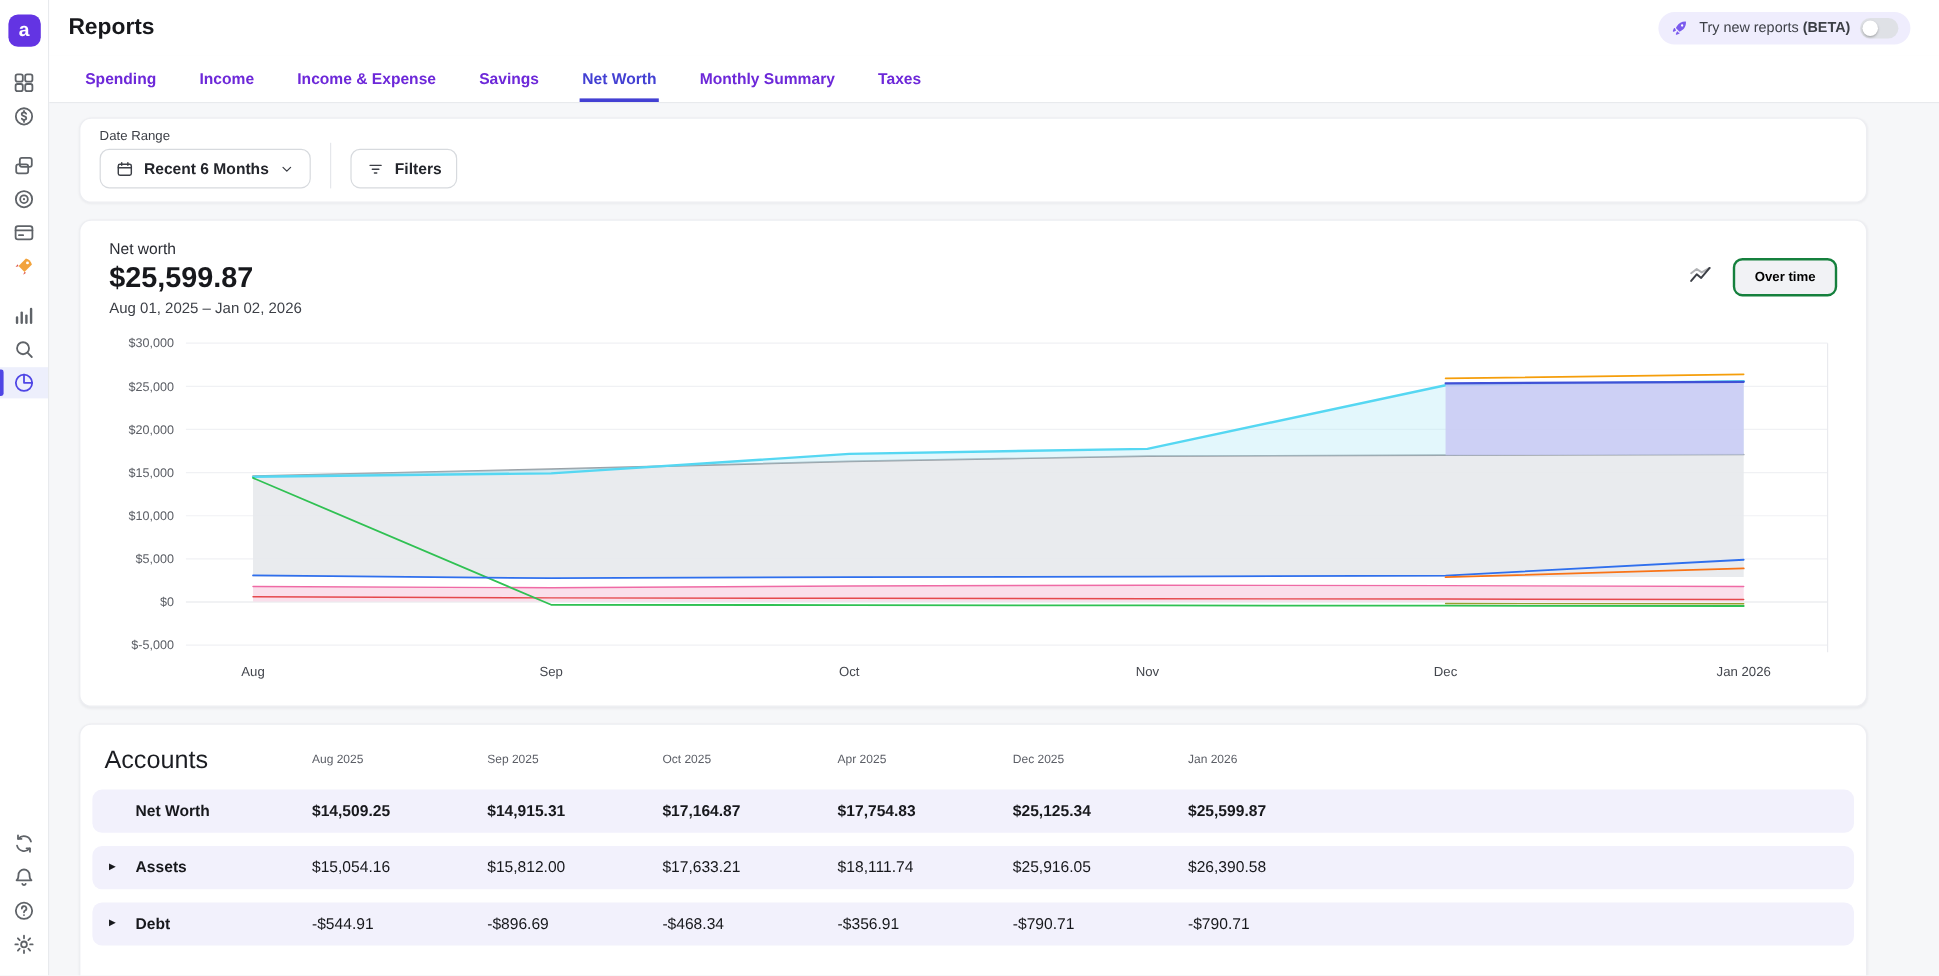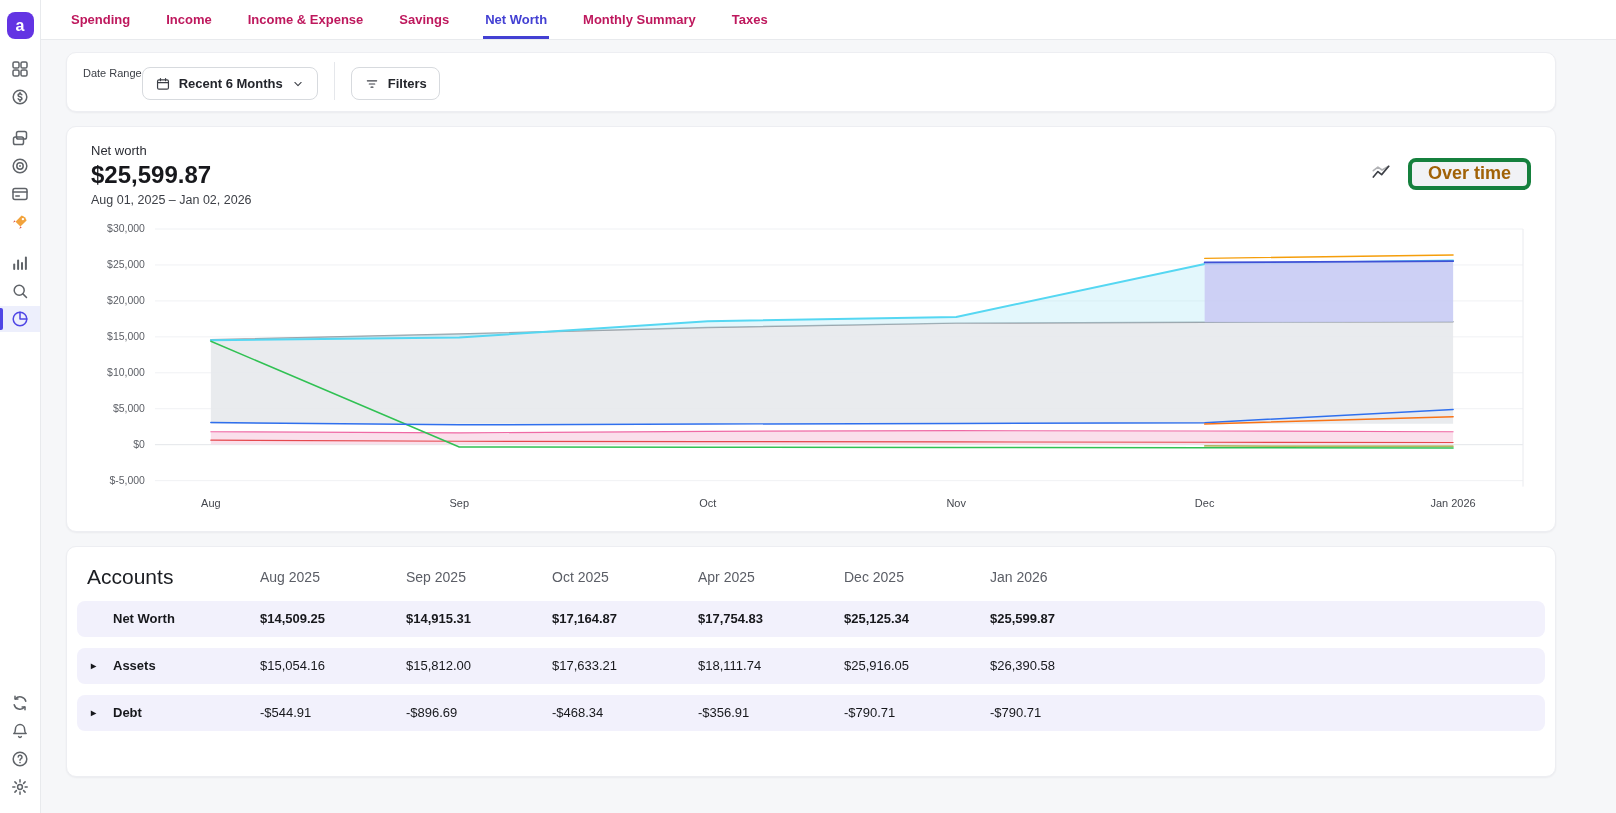--- a/index.html
+++ b/index.html
@@ -58,34 +58,34 @@
     position:absolute; left:2px; top:2px; width:13px; height:13px;
     background:#fff; border-radius:50%; box-shadow:0 1px 2px rgba(0,0,0,.28);
   }
 
   
   .tabs {
     background:#fff; border-bottom:1px solid #e8eaed; display:flex; gap:32px;
     padding:0 24px 0 28px; flex-shrink:0;
   }
   .tab {
-    padding:12px 2px 9px 2px; font-size:13px; font-weight:600; color:#be185d;
+    padding:12px 2px 9px 2px; font-size:13px; font-weight:600; color:#6d28d9;
     border-bottom:3px solid transparent; cursor:pointer; white-space:nowrap;
   }
   .tab.active { color:#4340d3; border-bottom-color:#4340d3; }
 
   
   .content { flex:1; padding:12px 60px 0 25px; overflow:hidden; }
   .card {
     background:#fff; border:1px solid #edeef2; border-radius:10px;
     box-shadow:0 1px 2px rgba(20,24,33,.05);
   }
 
   .filter-card { padding:9px 16px 11px 16px; display:flex; align-items:flex-end; gap:16px; }
-  .dr-group { display:flex; }
+  .dr-group { display:flex; flex-direction:column; }
   .dr-label { font-size:11px; color:#3c3f46; margin-bottom:4px; }
   .btn {
     display:inline-flex; align-items:center; gap:8px;
     border:1px solid #d7dade; border-radius:8px; background:#fff;
     height:33px; padding:0 12px; font-size:13px; font-weight:600; color:#23252b;
     cursor:pointer; font-family:inherit;text-align:right;
   }
   .btn .ic { display:flex; color:#3c3f46; }
   .vdiv { width:1px; height:38px; background:#e5e7eb; align-self:flex-end; }
 
@@ -93,36 +93,36 @@
   .chart-head { display:flex; justify-content:space-between; align-items:flex-start; }
   .cc-label { font-size:13px; color:#2a2c33; }
   .cc-amount { font-size:24px; font-weight:700; color:#17181c; margin:3px 0 4px 0; }
   .cc-range { font-size:12.5px; color:#3c3f46; }
   .chart-controls { display:flex; align-items:center; gap:12px; margin-top:14px; }
   .icon-btn {
     border:none; background:transparent; color:#3c3f46; cursor:pointer;
     display:flex; align-items:center; justify-content:center; padding:4px;
   }
   .overtime-btn {
-    background:#f1f2f5; border:4px solid #15803d; border-radius:8px;
-    height:32px; padding:0 16px; font-size:18px; font-weight:600; color:#a16207;
+    background:#f1f2f5; border:2px solid #15803d; border-radius:8px;
+    height:32px; padding:0 16px; font-size:11px; font-weight:600; color:#000000;
     cursor:pointer; font-family:inherit;
   }
   .chart-area { margin-top:10px; }
 
   
   .table-card { margin-top:14px; padding:10px 10px 34px 10px; }
   .tbl-grid {
     display:grid;
     grid-template-columns:183px repeat(6, 146px) 1fr;
     align-items:center;
   }
   .tbl-head { padding:8px 0 12px 0; }
   .tbl-title { font-size:21px; color:#1b1d22; padding-left:10px; }
-  .col-h { font-size:14px; color:#5b5e66; }
+  .col-h { font-size:10px; color:#5b5e66; }
   .tbl-row {
     height:36px; background:#f2f1fc; border-radius:8px; margin-bottom:11px;
     cursor:pointer;
   }
   .tbl-row .cell { font-size:13px; color:#17181c; font-weight:400; }
   .tbl-row .cell:nth-child(6), .tbl-row .cell:nth-child(7) { font-weight:400; }
   .tbl-row.nw .cell { font-weight:700; }
   .cell.lbl { padding-left:36px; position:relative; font-weight:600; }
   .tbl-row.nw .cell.lbl { font-weight:700; }
   .caret {
@@ -258,20 +258,36 @@
               <circle cx="10" cy="10" r="2.4"></circle>
               <path d="M10 2.8v2.1M10 15.1v2.1M2.8 10h2.1M15.1 10h2.1M4.9 4.9l1.5 1.5M13.6 13.6l1.5 1.5M15.1 4.9l-1.5 1.5M6.4 13.6l-1.5 1.5"></path>
             </svg>
           </span>
         </div>
       </nav>
   </aside>
 
   <div class="main">
 
+    <header class="topbar">
+      <h1 class="page-title">Reports</h1>
+      <div class="beta-pill">
+        <span class="ic">
+            <svg width="16" height="16" viewBox="0 0 20 20" fill="none" stroke="currentColor" stroke-width="1.5" stroke-linecap="round" stroke-linejoin="round">
+              <path d="M16.2 3.8c-3.8-.3-7.6 1.6-9.5 4.9l-1 1.8 3.8 3.8 1.8-1c3.3-1.9 5.2-5.7 4.9-9.5z" fill="#7b5bee" stroke="none"></path>
+              <circle cx="12.2" cy="7.8" r="1.2" fill="#fff" stroke="none"></circle>
+              <path d="M5.2 12.6l-1.9 1 .9-2.4M7.4 14.8l-1 1.9 2.4-.9" stroke="#7b5bee"></path>
+            </svg>
+          </span>
+        <span class="beta-text"><span>Try new reports</span>&nbsp;<b>(BETA)</b></span>
+        <span class="toggle">
+            <span class="knob"></span>
+          </span>
+      </div>
+    </header>
 
     <div class="tabs">
       <div class="tab">Spending</div>
       <div class="tab">Income</div>
       <div class="tab">Income &amp; Expense</div>
       <div class="tab">Savings</div>
       <div class="tab active">Net Worth</div>
       <div class="tab">Monthly Summary</div>
       <div class="tab">Taxes</div>
     </div>

